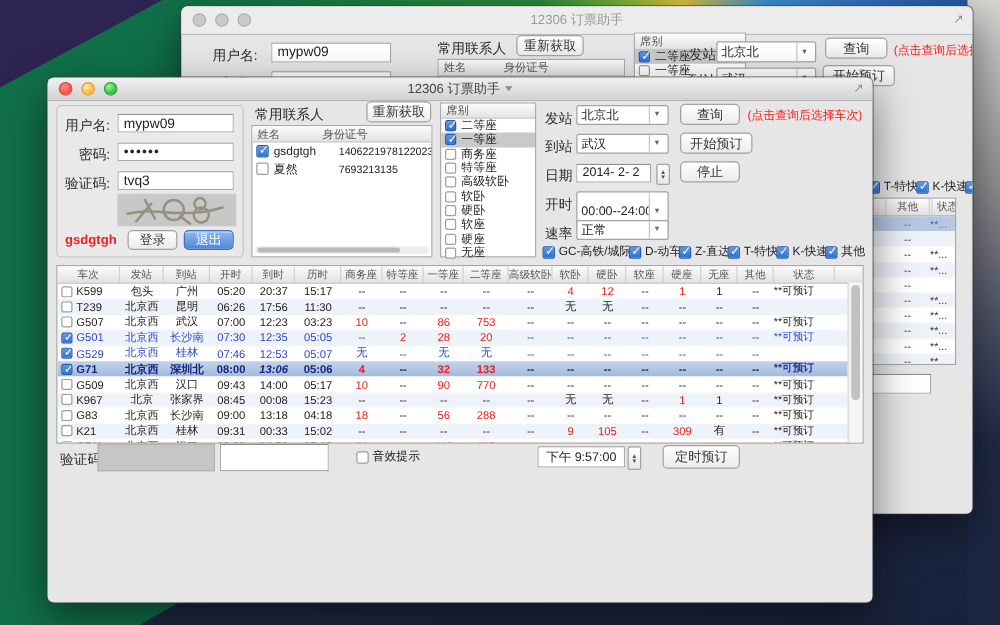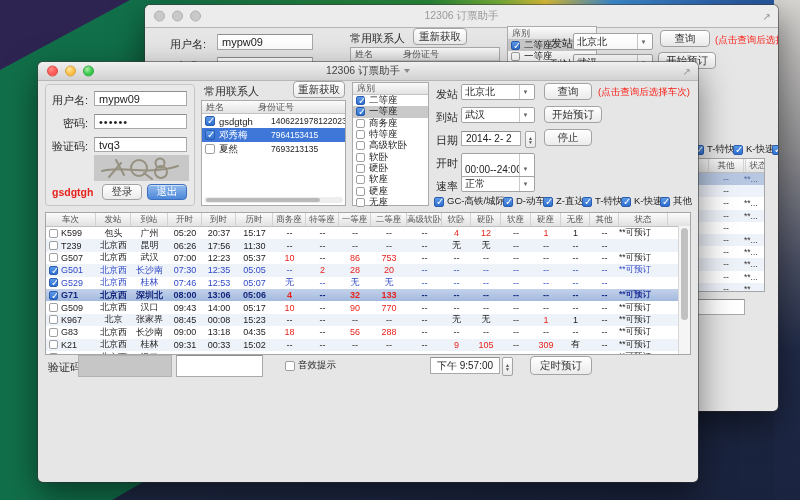--- a/index.html
+++ b/index.html
@@ -293,25 +293,20 @@
       <div class="phead" style="height:12px;">
         <span style="padding-left:4px;width:52px;">姓名</span>
         <span>身份证号</span>
       </div>
       <div id="contacts-rows">
           <div class="crow">
             <span class="cb on"></span>
             <span class="cname">gsdgtgh</span>
             <span class="cid">140622197812202315</span>
           </div>
-          <div class="crow sel">
-            <span class="cb on"></span>
-            <span class="cname">邓秀梅</span>
-            <span class="cid">7964153415</span>
-          </div>
           <div class="crow">
             <span class="cb off"></span>
             <span class="cname">夏然</span>
             <span class="cid">7693213135</span>
           </div>
         </div>
       <div class="hscroll">
           <div class="thumb"></div>
         </div>
     </div>
@@ -494,21 +489,21 @@
           </div>
           <div class="trow">
             <span class="tno" style="width: 50px;">
               <span class="cb off" style="width: 9px; height: 9px;"></span>
               <span>G507</span>
             </span>
             <span style="width: 35px;">北京西</span>
             <span style="width: 37px;">武汉</span>
             <span style="width: 34px;">07:00</span>
             <span style="width: 34px;">12:23</span>
-            <span style="width: 37px;">05:37</span>
+            <span style="width: 37px;">03:23</span>
             <span class="red" style="width: 33px;">10</span>
             <span style="width: 33px;">--</span>
             <span class="red" style="width: 32px;">86</span>
             <span class="red" style="width: 36px;">753</span>
             <span style="width: 35px;">--</span>
             <span style="width: 29px;">--</span>
             <span style="width: 30px;">--</span>
             <span style="width: 30px;">--</span>
             <span style="width: 30px;">--</span>
             <span style="width: 29px;">--</span>
@@ -562,21 +557,21 @@
             <span class="st" style="width: 49px;"></span>
           </div>
           <div class="trow sel">
             <span class="tno" style="width: 50px;">
               <span class="cb on" style="width: 9px; height: 9px;"></span>
               <span>G71</span>
             </span>
             <span style="width: 35px;">北京西</span>
             <span style="width: 37px;">深圳北</span>
             <span style="width: 34px;">08:00</span>
-            <span style="width: 34px;">13:06</span>
+            <span style="width: 34px; font-style: italic;">13:06</span>
             <span style="width: 37px;">05:06</span>
             <span class="red" style="width: 33px;">4</span>
             <span style="width: 33px;">--</span>
             <span class="red" style="width: 32px;">32</span>
             <span class="red" style="width: 36px;">133</span>
             <span style="width: 35px;">--</span>
             <span style="width: 29px;">--</span>
             <span style="width: 30px;">--</span>
             <span style="width: 30px;">--</span>
             <span style="width: 30px;">--</span>
@@ -632,21 +627,21 @@
           </div>
           <div class="trow">
             <span class="tno" style="width: 50px;">
               <span class="cb off" style="width: 9px; height: 9px;"></span>
               <span>G83</span>
             </span>
             <span style="width: 35px;">北京西</span>
             <span style="width: 37px;">长沙南</span>
             <span style="width: 34px;">09:00</span>
             <span style="width: 34px;">13:18</span>
-            <span style="width: 37px;">04:35</span>
+            <span style="width: 37px;">04:18</span>
             <span class="red" style="width: 33px;">18</span>
             <span style="width: 33px;">--</span>
             <span class="red" style="width: 32px;">56</span>
             <span class="red" style="width: 36px;">288</span>
             <span style="width: 35px;">--</span>
             <span style="width: 29px;">--</span>
             <span style="width: 30px;">--</span>
             <span style="width: 30px;">--</span>
             <span style="width: 30px;">--</span>
             <span style="width: 29px;">--</span>

